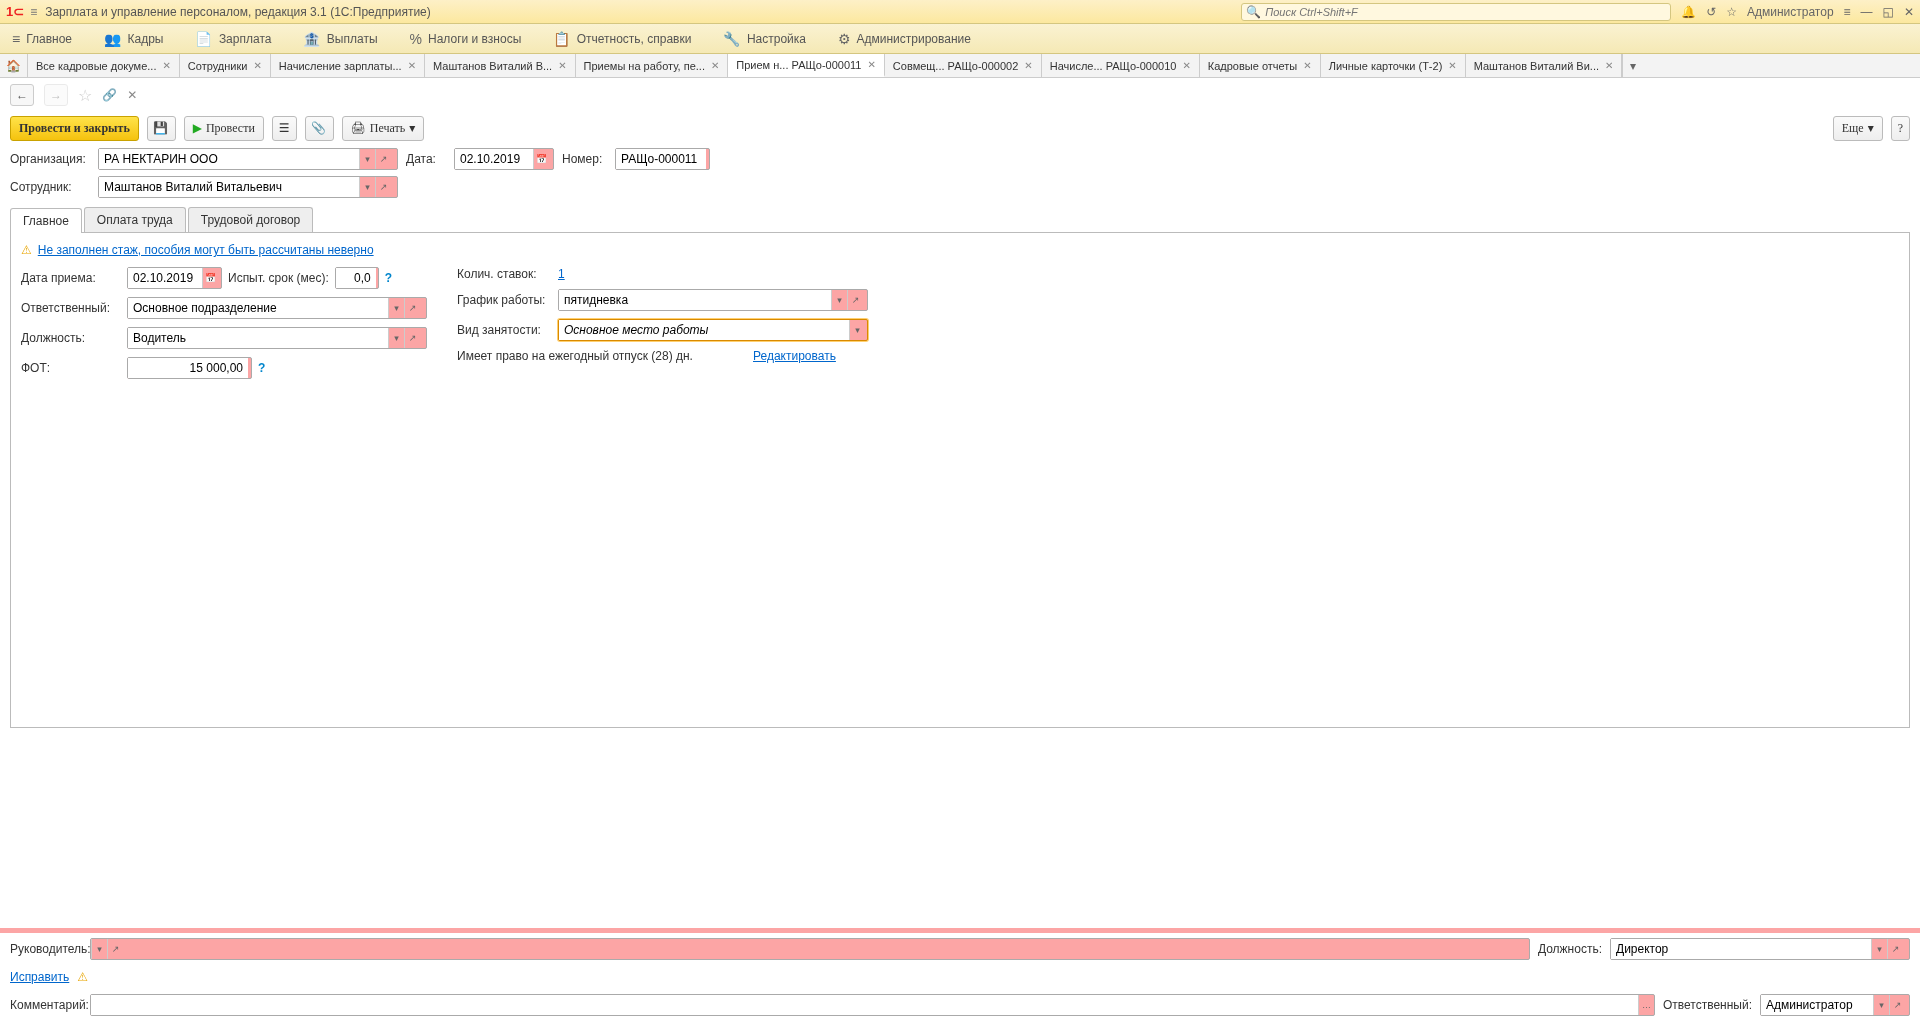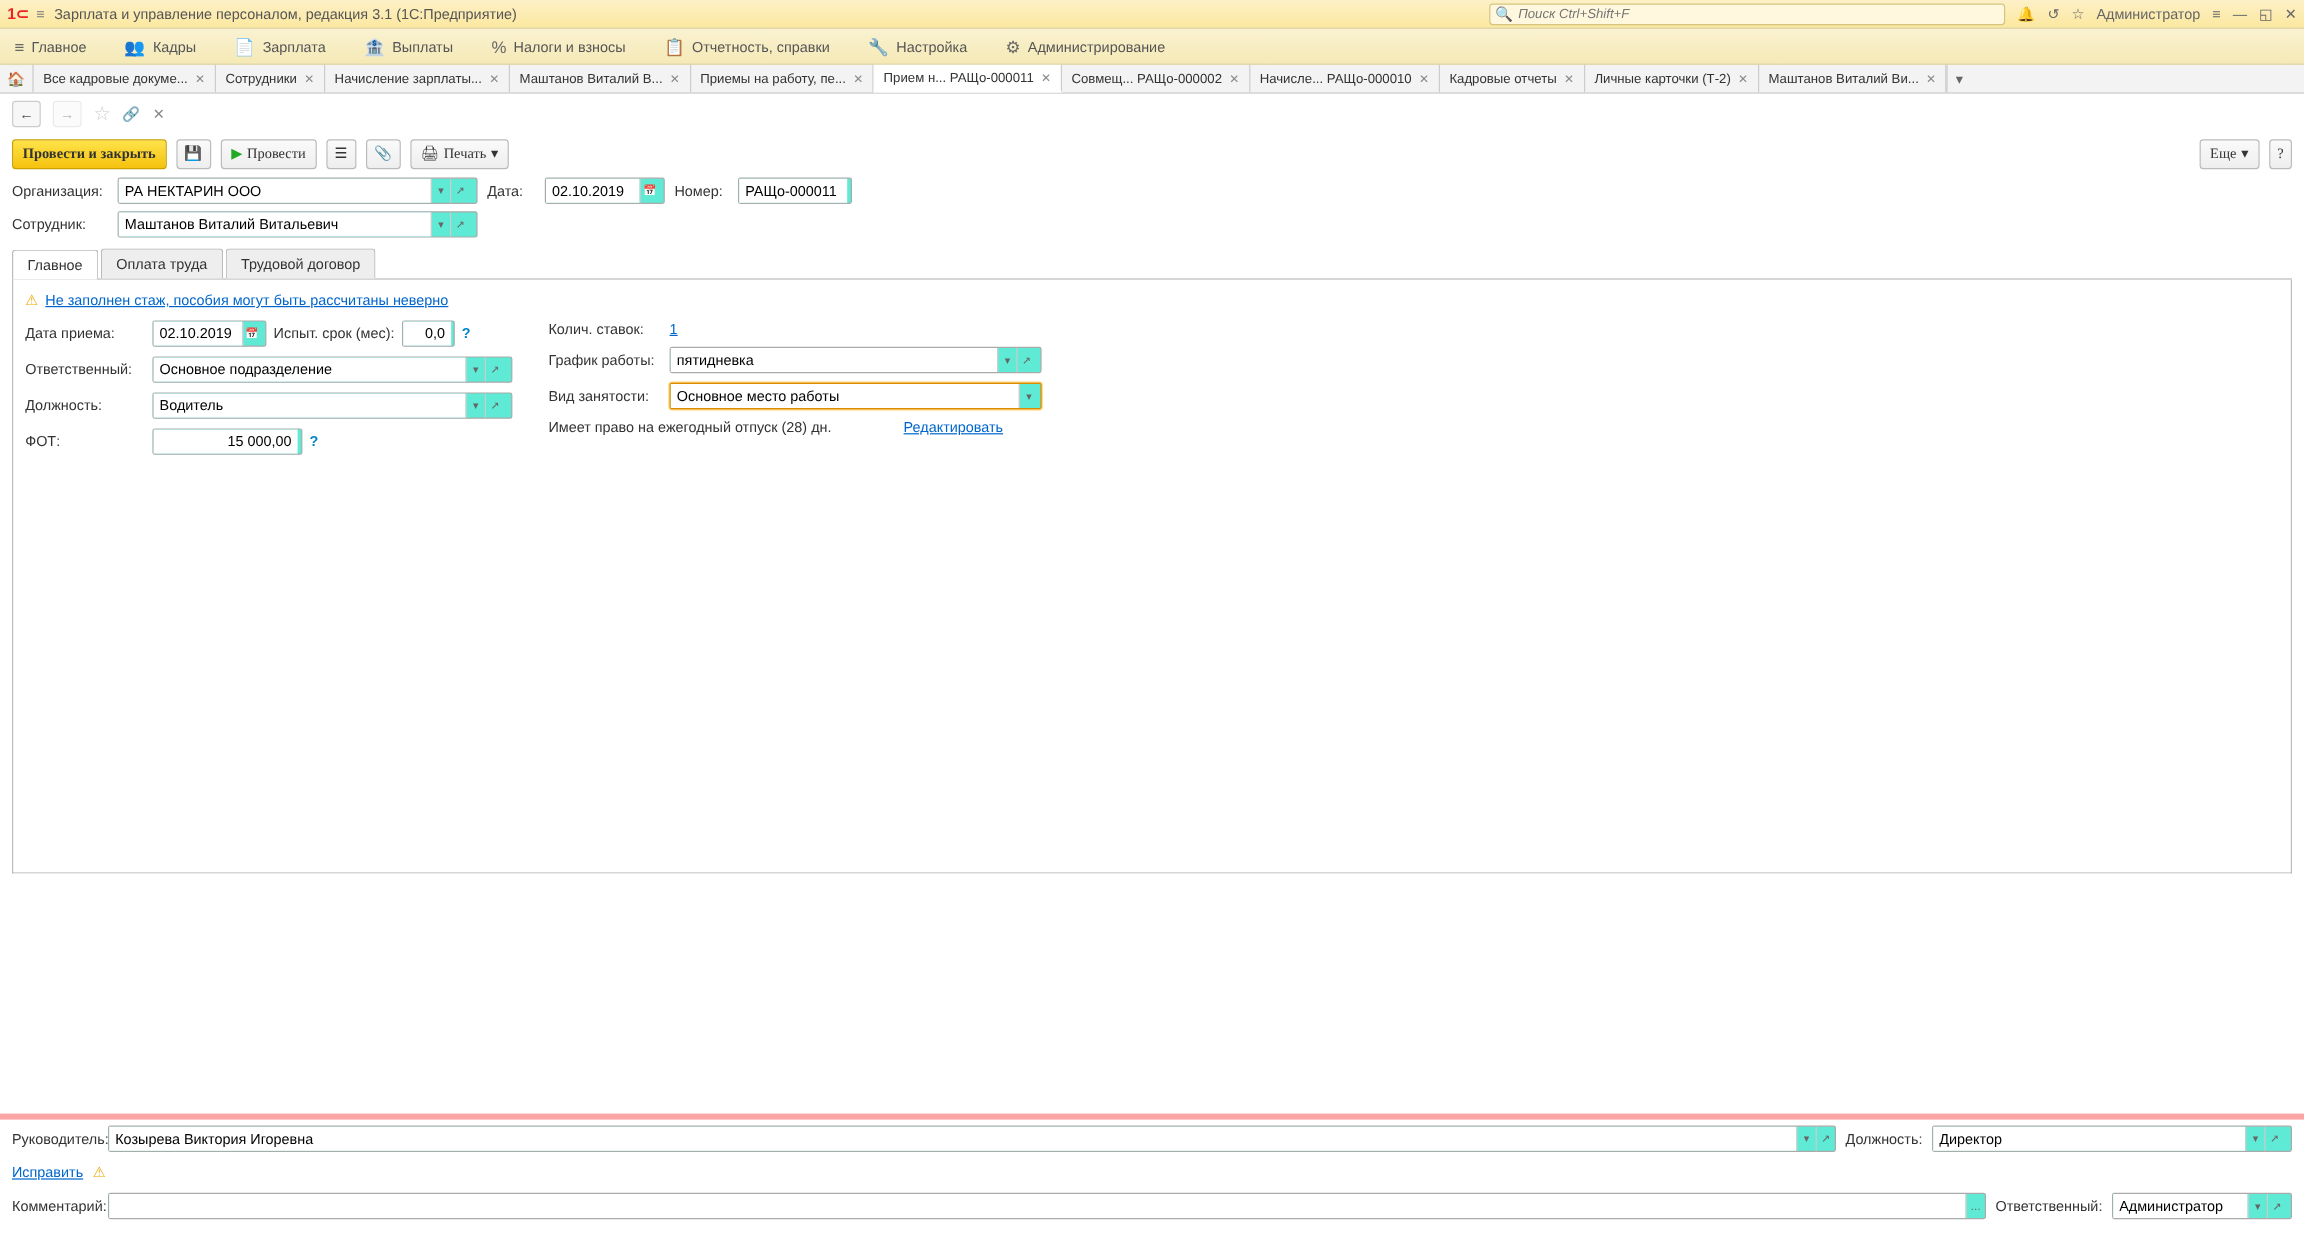--- a/index.html
+++ b/index.html
@@ -32,21 +32,21 @@
 .page-title { font-size: 18px; color: #333; flex: 1; }
 .link-icon, .close-btn { color: #888; cursor: pointer; }
 
 .toolbar { display: flex; align-items: center; padding: 4px 10px; gap: 8px; }
 .btn { border: 1px solid #bbb; background: linear-gradient(#fafafa,#eee); border-radius: 3px; padding: 4px 8px; cursor: pointer; display: flex; align-items: center; gap: 4px; font-size: 12px; font-family: Liberation Serif, serif; }
 .btn.primary { background: linear-gradient(#ffe34a,#f5c20e); border-color: #c9a200; font-weight: bold; }
 .btn-icon { padding: 4px 6px; }
 
 .form-row { display: flex; align-items: center; padding: 3px 10px; gap: 8px; }
 .lbl { width: 80px; color: #333; }
-.input-combo { display: flex; border: 1px solid #aaa; border-radius: 2px; background: #5eead4; height: 22px; }
+.input-combo { display: flex; border: 1px solid #aaa; border-radius: 2px; background: #fca5a5; height: 22px; }
 .input-combo input { border: none; outline: none; padding: 0 5px; font-size: 12px; }
 .input-combo .ib { border-left: 1px solid #ccc; width: 16px; display: flex; align-items: center; justify-content: center; color: #666; font-size: 9px; cursor: pointer; }
 
 .doc-tabs { display: flex; border-bottom: 1px solid #bbb; margin: 6px 10px 0; }
 .doc-tab { padding: 5px 12px; border: 1px solid #bbb; border-bottom: none; background: #eee; cursor: pointer; margin-right: 2px; border-radius: 3px 3px 0 0; font-size: 12px; }
 .doc-tab.active { background: #fff; position: relative; top: 1px; }
 .doc-content { border: 1px solid #bbb; border-top: none; margin: 0 10px; padding: 10px; height: 495px; }
 .warn-row { display: flex; align-items: center; gap: 6px; margin-bottom: 10px; }
 .warn-icon { color: #e8a500; }
 .warn-link { color: #0066cc; text-decoration: underline; cursor: pointer; }
@@ -295,37 +295,36 @@
         <span class="flabel" style="width:95px">График работы:</span>
         <div class="input-combo" style="width:310px">
           <input style="width: 272px;" value="пятидневка">
           <div class="ib">▾</div>
           <div class="ib">↗</div>
         </div>
       </div>
       <div class="field-row">
         <span class="flabel" style="width:95px">Вид занятости:</span>
         <div class="input-combo highlight-combo" style="width:310px">
-          <input style="width: 290px;" value="Основное место работы">
+          <input style="width: 290px; font-style: italic;" value="Основное место работы">
           <div class="ib">▾</div>
         </div>
       </div>
       <div class="field-row">
         <span style="width:290px">Имеет право на ежегодный отпуск (28) дн.</span>
         <span class="link-val">Редактировать</span>
       </div>
     </div>
   </div>
 </div>
 
 <div class="bottom">
   <div class="form-row">
     <span class="bottom-lbl">Руководитель:</span>
     <div class="input-combo" style="flex:1">
-      <input style="flex: 1 1 0%;" value="Козырева Виктория Игоревна">
       <div class="ib">▾</div>
       <div class="ib">↗</div>
     </div>
     <span>Должность:</span>
     <div class="input-combo" style="width:300px">
       <input style="width: 260px;" value="Директор">
       <div class="ib">▾</div>
       <div class="ib">↗</div>
     </div>
   </div>

